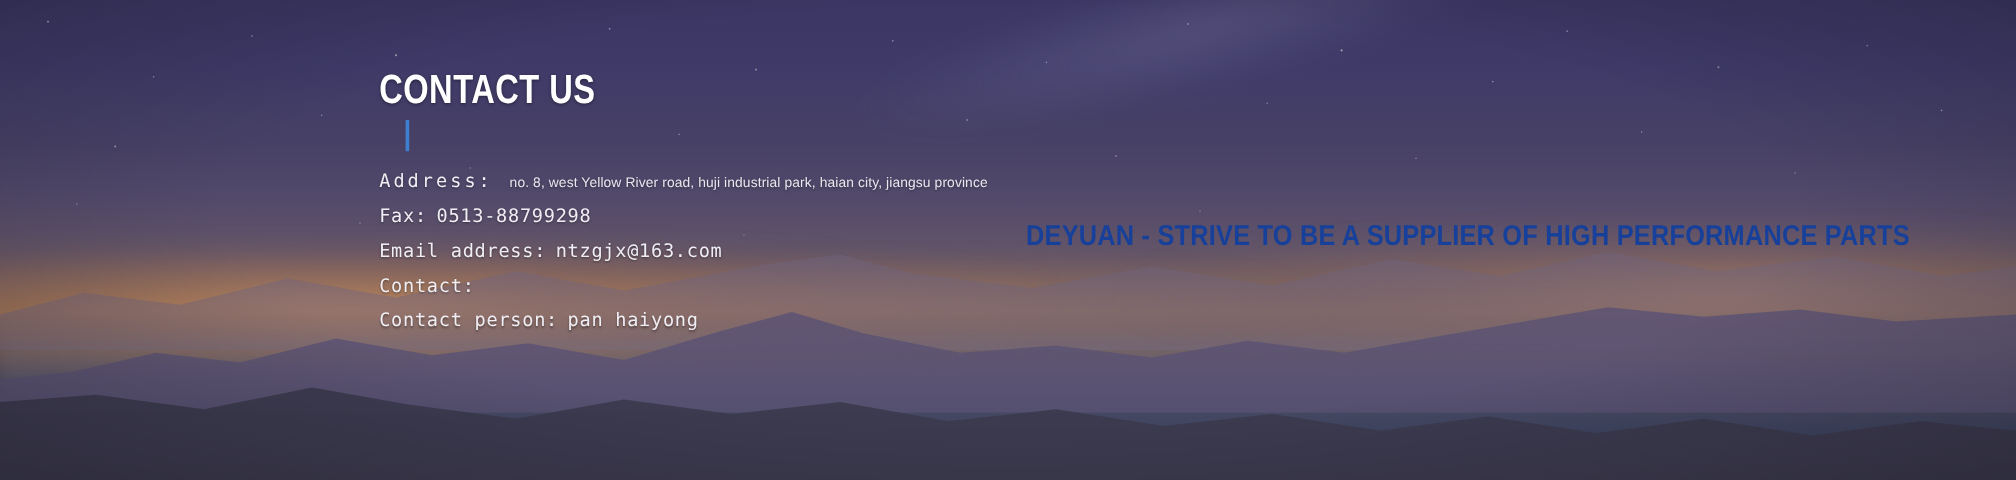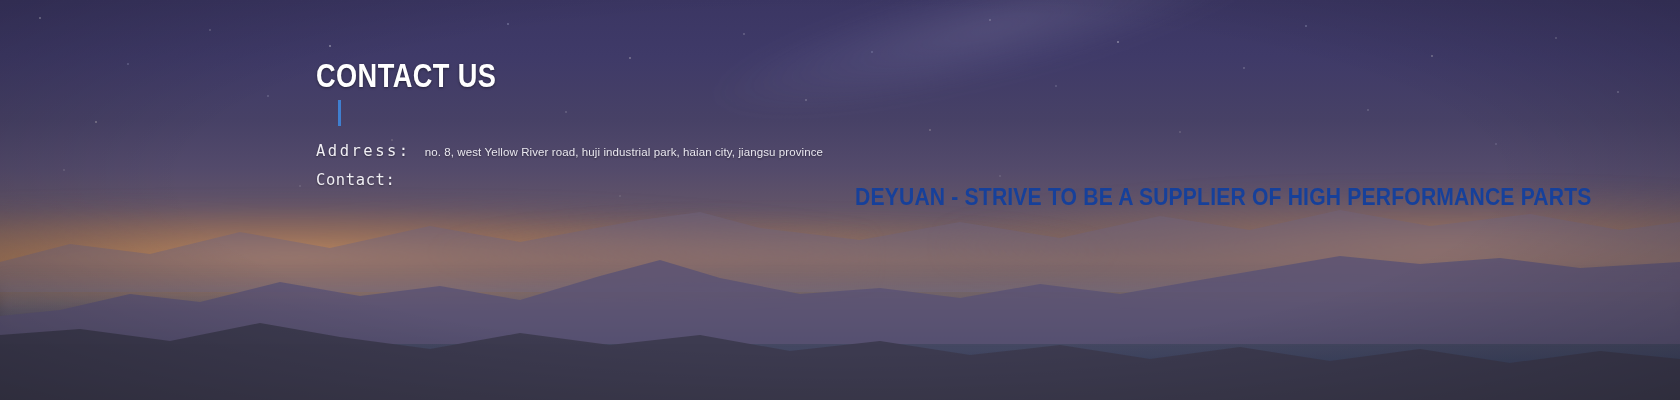--- a/index.html
+++ b/index.html
@@ -267,20 +267,32 @@
 
     <div class="heading">CONTACT US</div>
     <div class="accent-bar"></div>
 
     <ul class="info-list">
       <li class="info-row address">
         <span class="info-label">Address:</span>
         <span class="info-value">no. 8, west Yellow River road, huji industrial park, haian city, jiangsu province</span>
       </li>
       <li class="info-row">
+        <span class="info-label">Fax:</span>
+        <span class="info-value">0513-88799298</span>
+      </li>
+      <li class="info-row">
+        <span class="info-label">Email address:</span>
+        <span class="info-value">ntzgjx@163.com</span>
+      </li>
+      <li class="info-row">
         <span class="info-label">Contact:</span>
+      </li>
+      <li class="info-row">
+        <span class="info-label">Contact person:</span>
+        <span class="info-value">pan haiyong</span>
       </li>
     </ul>
 
     <div class="tagline">DEYUAN - STRIVE TO BE A SUPPLIER OF HIGH PERFORMANCE PARTS</div>
 
   </div>
 </div>
 
 </body></html>

